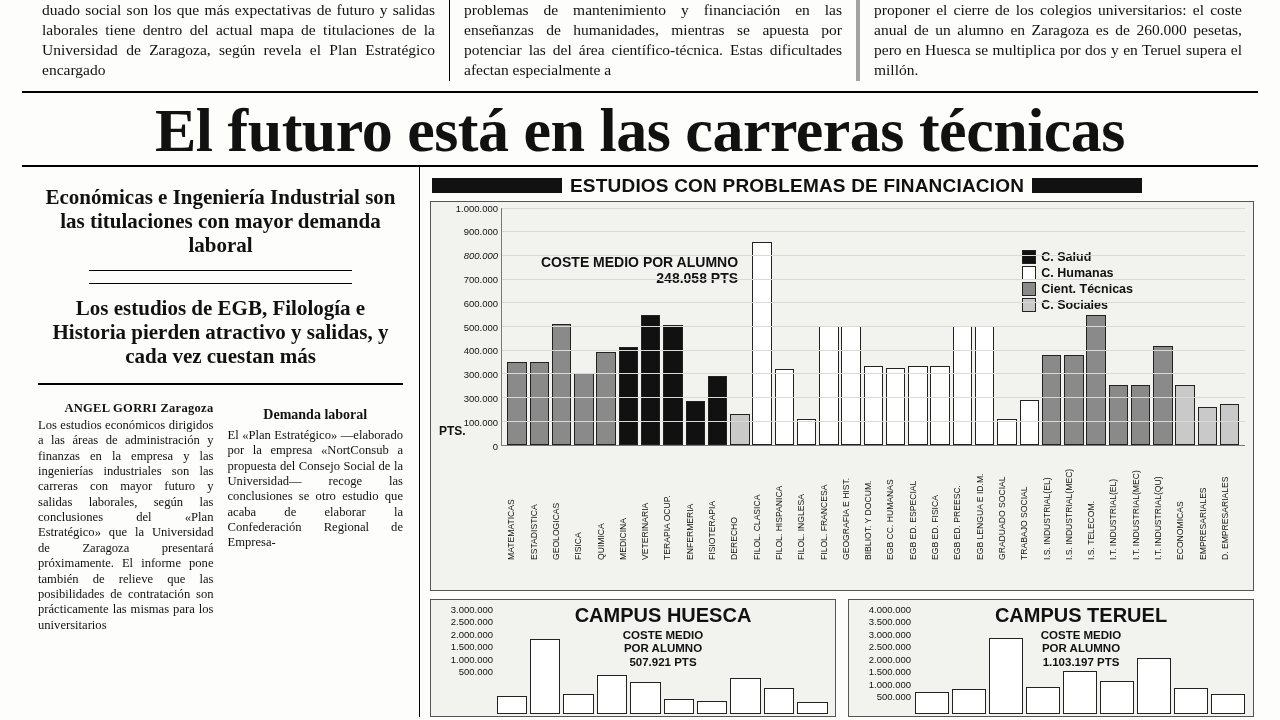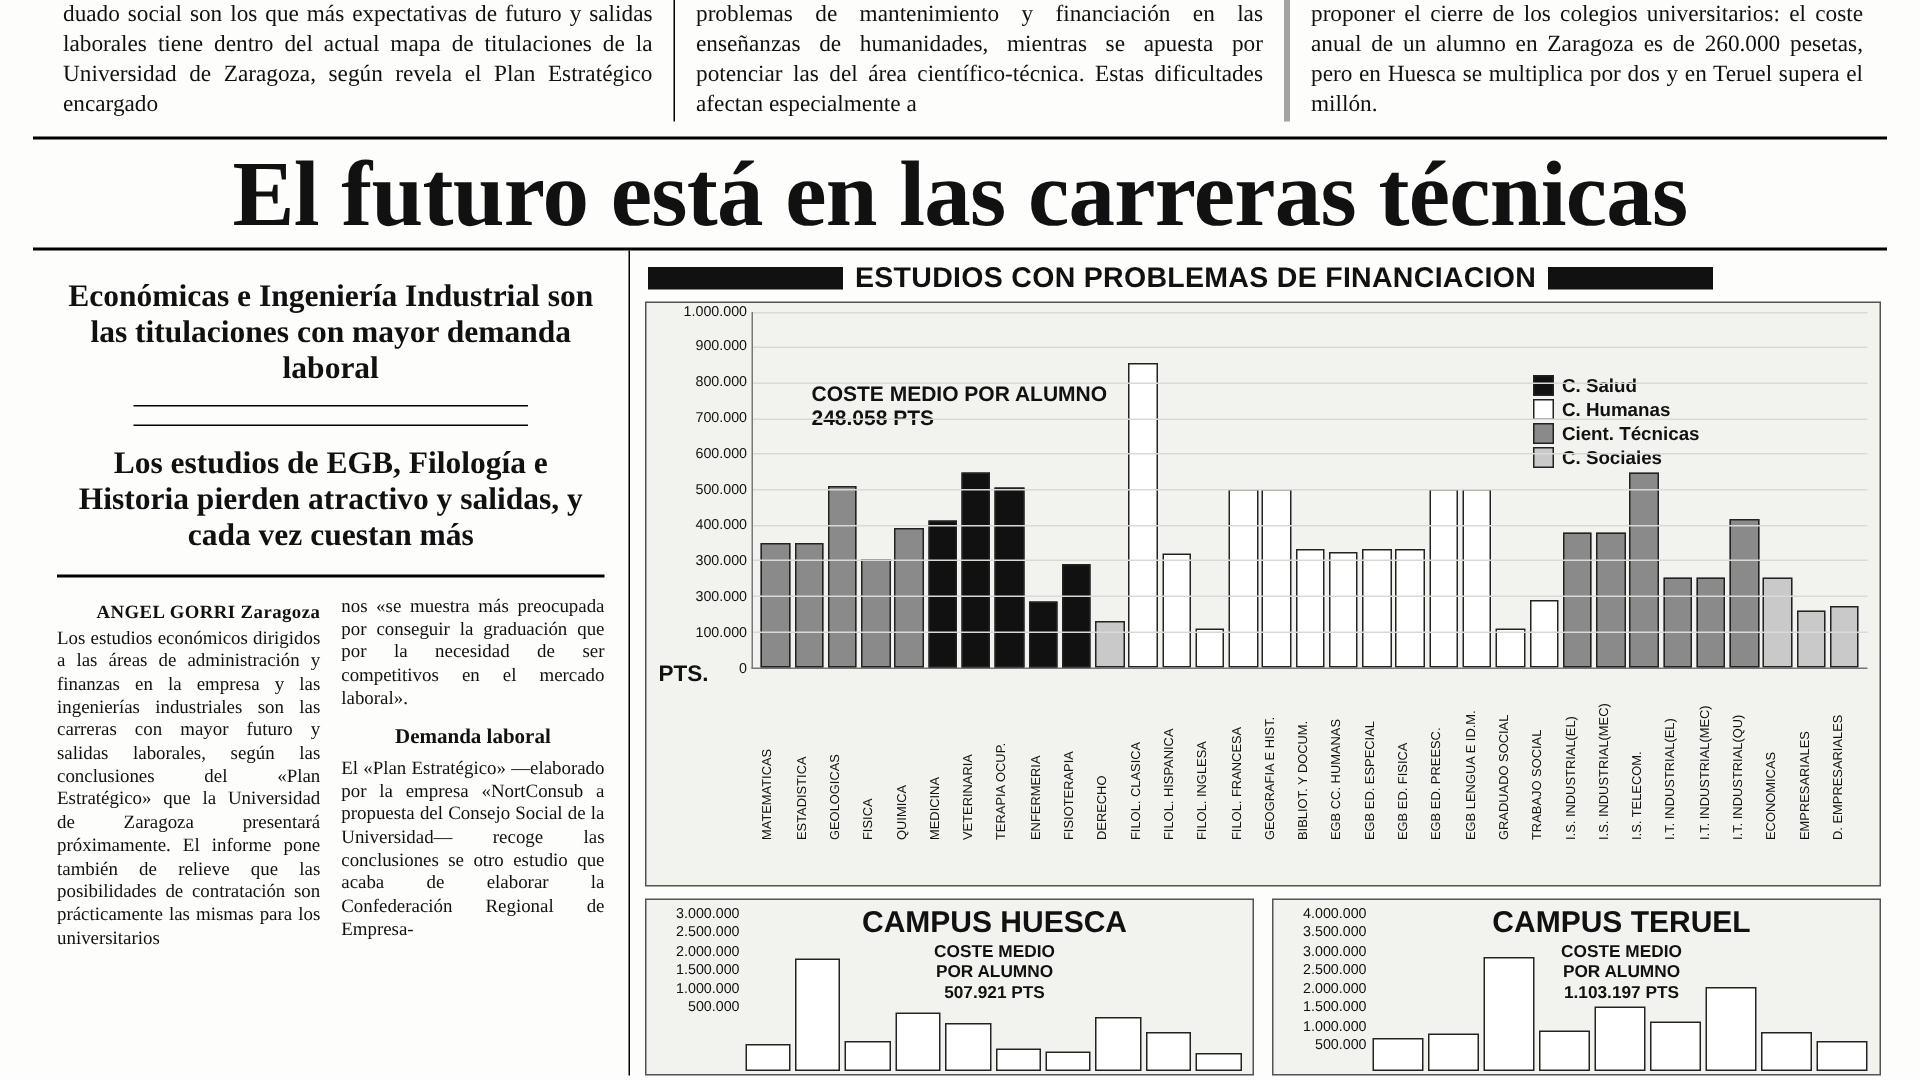--- a/index.html
+++ b/index.html
@@ -120,27 +120,27 @@
     flex:1;margin:0 1.4px;
     font-family:"Liberation Sans", sans-serif;
     font-size:8.6px;
     writing-mode:vertical-rl;
     transform:rotate(180deg);
     white-space:nowrap;
     height:112px;
     overflow:hidden;
   }
   .pts-label{
-    position:absolute;left:8px;bottom:132px;
-    font-family:"Liberation Sans", sans-serif;font-size:15px;font-weight:bold;
+    position:absolute;left:8px;bottom:152px;
+    font-family:"Liberation Sans", sans-serif;font-size:12px;font-weight:bold;
   }
   .avg-box{
     position:absolute;left:110px;top:52px;
     font-family:"Liberation Sans", sans-serif;font-weight:bold;
-    font-size:14px;text-align:left;line-height:1.2;
+    font-size:14px;text-align:right;line-height:1.2;
   }
   .legend{
     position:absolute;right:120px;top:48px;
     font-family:"Liberation Sans", sans-serif;font-size:12.5px;font-weight:bold;
   }
   .legend div{display:flex;align-items:flex-end;gap:5px;margin-bottom:2px;}
   .swatch{width:12px;height:12px;border:1px solid #222;display:inline-block;}
 
   
   .mini-row{display:flex;gap:12px;margin-top:8px;}
@@ -197,21 +197,20 @@
 
       <div class="twocol">
         <div class="col">
           <div class="byline">
             <span>ANGEL GORRI</span>
             <span class="loc">Zaragoza</span>
           </div>
           <div>Los estudios económicos dirigidos a las áreas de administración y finanzas en la empresa y las ingenierías industriales son las carreras con mayor futuro y salidas laborales, según las conclusiones del «Plan Estratégico» que la Universidad de Zaragoza presentará próximamente. El informe pone también de relieve que las posibilidades de contratación son prácticamente las mismas para los universitarios</div>
         </div>
         <div class="col">
-          <div>nos «se muestra más preocupada por conseguir la graduación que por la necesidad de ser competitivos en el mercado laboral».</div>
           <div class="subhead">Demanda laboral</div>
           <div>El «Plan Estratégico» —elaborado por la empresa «NortConsub a propuesta del Consejo Social de la Universidad— recoge las conclusiones se otro estudio que acaba de elaborar la Confederación Regional de Empresa-</div>
         </div>
       </div>
     </div>
 
     <div class="right-col">
 
       <div class="chart-banner">
         <div class="blk" style="width:130px"></div>
@@ -242,21 +241,21 @@
           <div>
             <span class="swatch" style="background:#c9c9c9"></span>
             <span>C. Sociales</span>
           </div>
         </div>
 
         <div class="plot-row">
           <div class="yaxis" id="zgz-yaxis">
               <div style="top: 0%;">1.000.000</div>
               <div style="top: 10%;">900.000</div>
-              <div style="top: 20%;">800.000</div>
+              <div style="top: 20%; font-style: italic;">800.000</div>
               <div style="top: 30%;">700.000</div>
               <div style="top: 40%;">600.000</div>
               <div style="top: 50%;">500.000</div>
               <div style="top: 60%;">400.000</div>
               <div style="top: 70%;">300.000</div>
               <div style="top: 80%;">300.000</div>
               <div style="top: 90%;">100.000</div>
               <div style="top: 100%;">0</div>
             </div>
           <div class="plot" id="zgz-plot">

